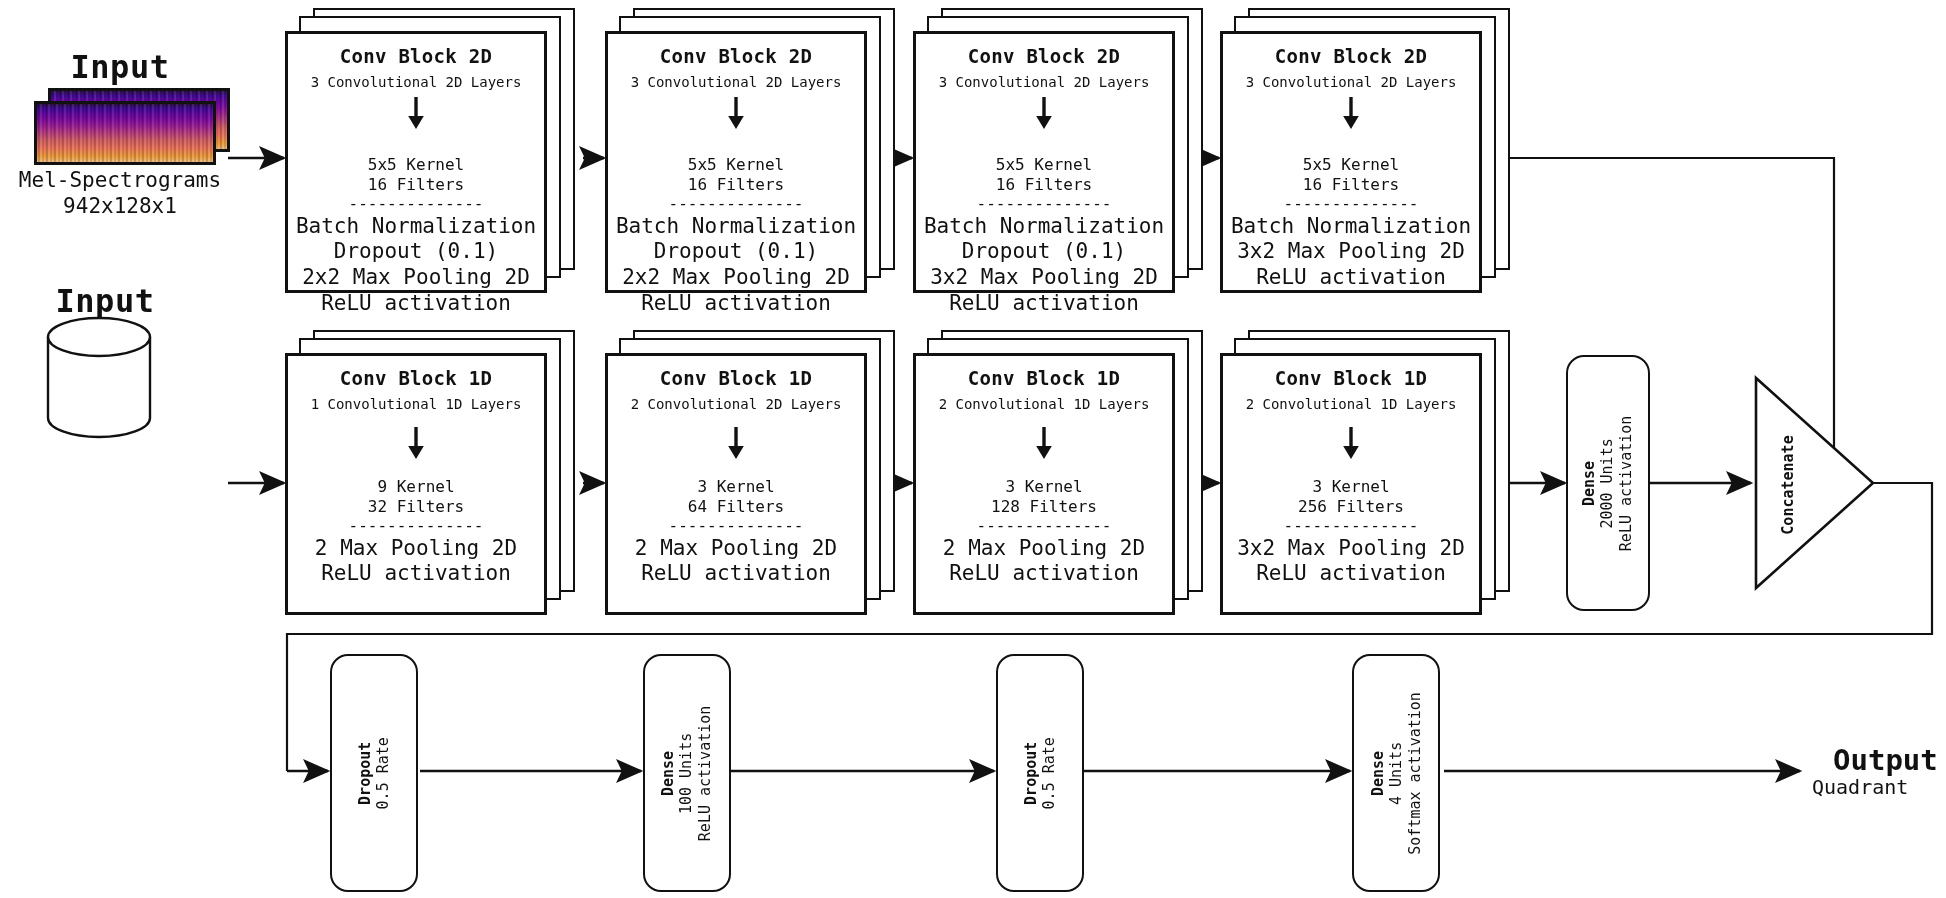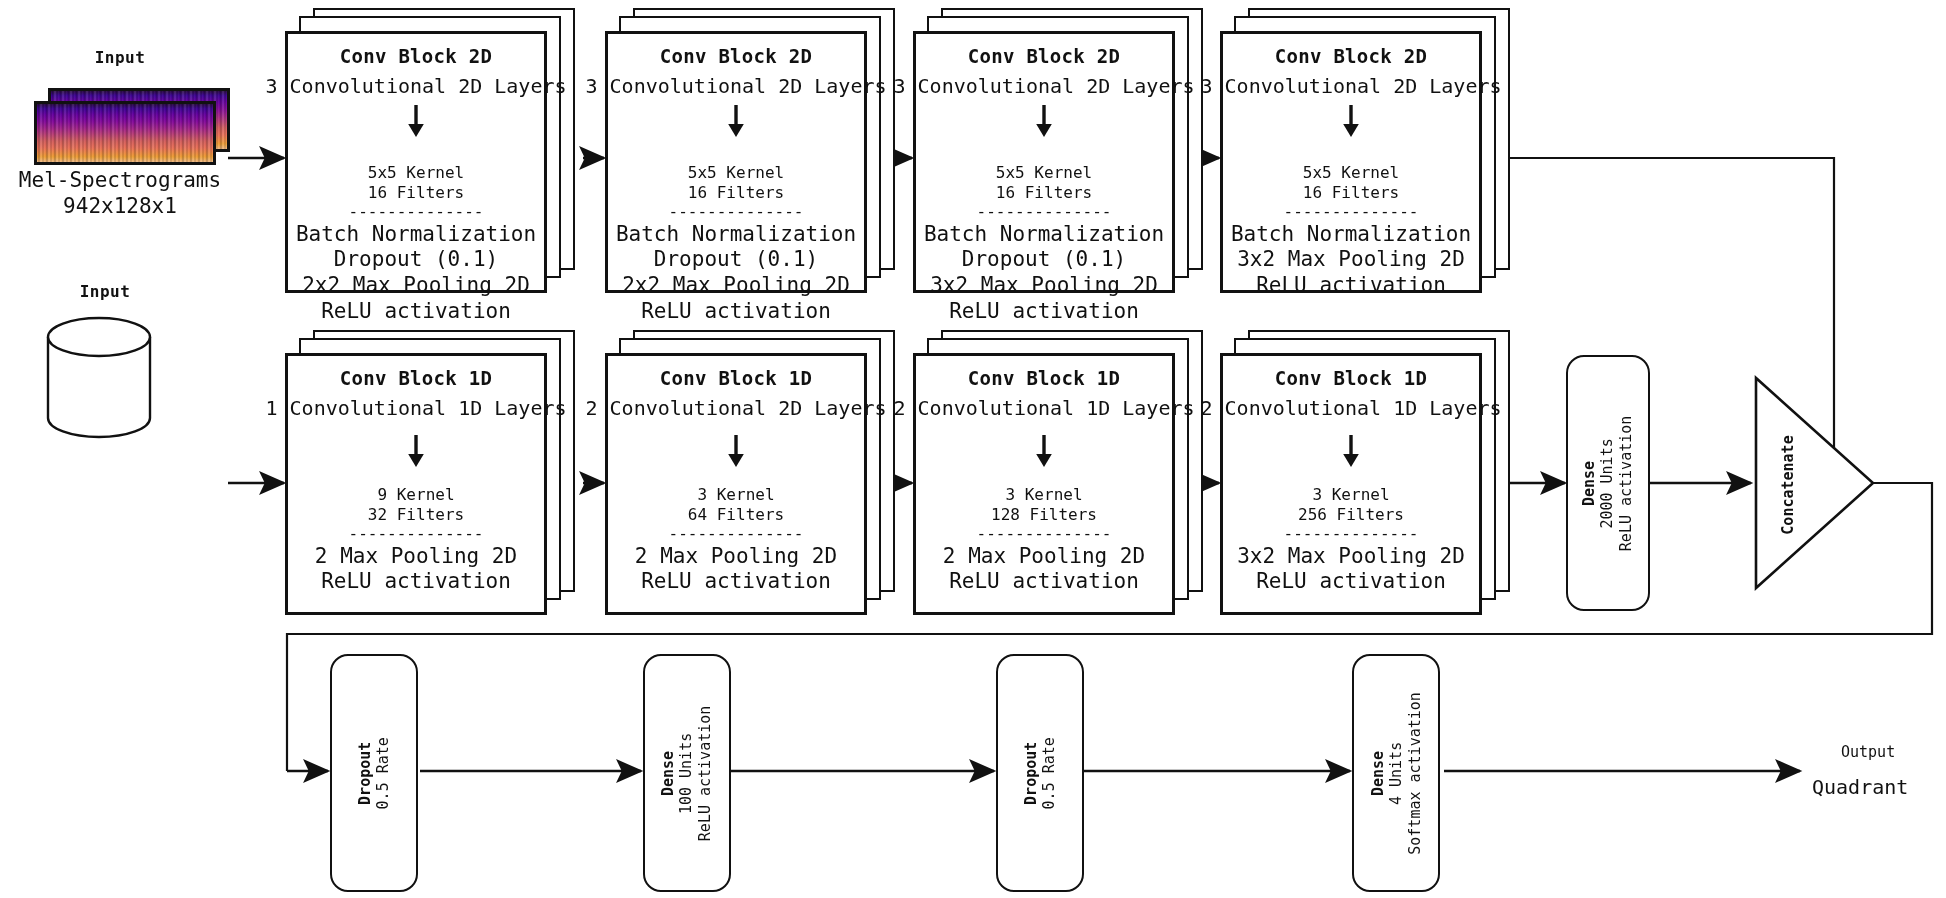--- a/index.html
+++ b/index.html
@@ -6,21 +6,21 @@
   body{
     width:1946px;height:898px;position:relative;overflow:hidden;
     font-family:"DejaVu Sans Mono","Liberation Mono",monospace;
     color:#111;
   }
   #canvas{position:absolute;left:0;top:0;width:1946px;height:898px;}
   .lines{position:absolute;left:0;top:0;width:1946px;height:898px;pointer-events:none;}
 
   
   .inp-title{
-    position:absolute;font-weight:bold;font-size:16px;letter-spacing:.5px;
+    position:absolute;font-weight:bold;font-size:32px;letter-spacing:.5px;
     text-align:center;white-space:nowrap;
   }
   .inp-cap{
     position:absolute;font-size:21px;text-align:center;white-space:nowrap;line-height:1.25;
   }
 
   
   .spec-wrap{position:absolute;}
   .spec{
     position:absolute;border:3px solid #111;background:#2b0a45;overflow:hidden;
@@ -46,42 +46,42 @@
     position:absolute;background:#fff;border:2px solid #111;box-sizing:border-box;
   }
   .card.shadow2{border-width:2px;}
   .card.front{border-width:3px;}
   .card-body{
     position:absolute;left:0;right:0;top:0;bottom:0;
     display:flex;flex-direction:column;align-items:center;
     padding-top:11px;box-sizing:border-box;
   }
   .blk-title{font-weight:bold;font-size:19px;letter-spacing:.3px;white-space:nowrap;}
-  .blk-sub{font-size:20px;margin-top:7px;white-space:nowrap;}
+  .blk-sub{font-size:14px;margin-top:7px;white-space:nowrap;}
   .blk-arrow{margin-top:6px;}
   .blk-mid{font-size:16px;margin-top:22px;text-align:center;line-height:1.18;white-space:nowrap;}
   .blk-rule{font-size:16px;margin-top:1px;letter-spacing:0px;line-height:1;white-space:nowrap;}
   .blk-foot{font-size:21px;margin-top:2px;text-align:center;line-height:1.22;white-space:nowrap;}
 
   
   .pill{
     position:absolute;border:2px solid #111;border-radius:18px;background:#fff;
     box-sizing:border-box;display:flex;align-items:center;justify-content:center;
   }
   .pill-text{
     transform:rotate(-90deg);white-space:nowrap;text-align:center;line-height:1.22;font-size:15px;
   }
   .pill-text .b{font-weight:bold;font-size:15px;}
   .tri-label{
     position:absolute;transform:rotate(-90deg);transform-origin:center center;
     font-size:15px;font-weight:600;white-space:nowrap;
   }
 
   
-  .out-title{position:absolute;font-weight:normal;font-size:15px;white-space:nowrap;margin-left:8px;}
+  .out-title{position:absolute;font-weight:bold;font-size:29px;white-space:nowrap;}
   .out-sub{position:absolute;font-size:20px;white-space:nowrap;}
 </style>
 </head>
 <body>
 
 <div id="canvas">
 
   <svg class="lines" viewBox="0 0 1946 898">
     <defs>
       <marker id="ah" markerWidth="11" markerHeight="11" refX="9.6" refY="5" orient="auto">

